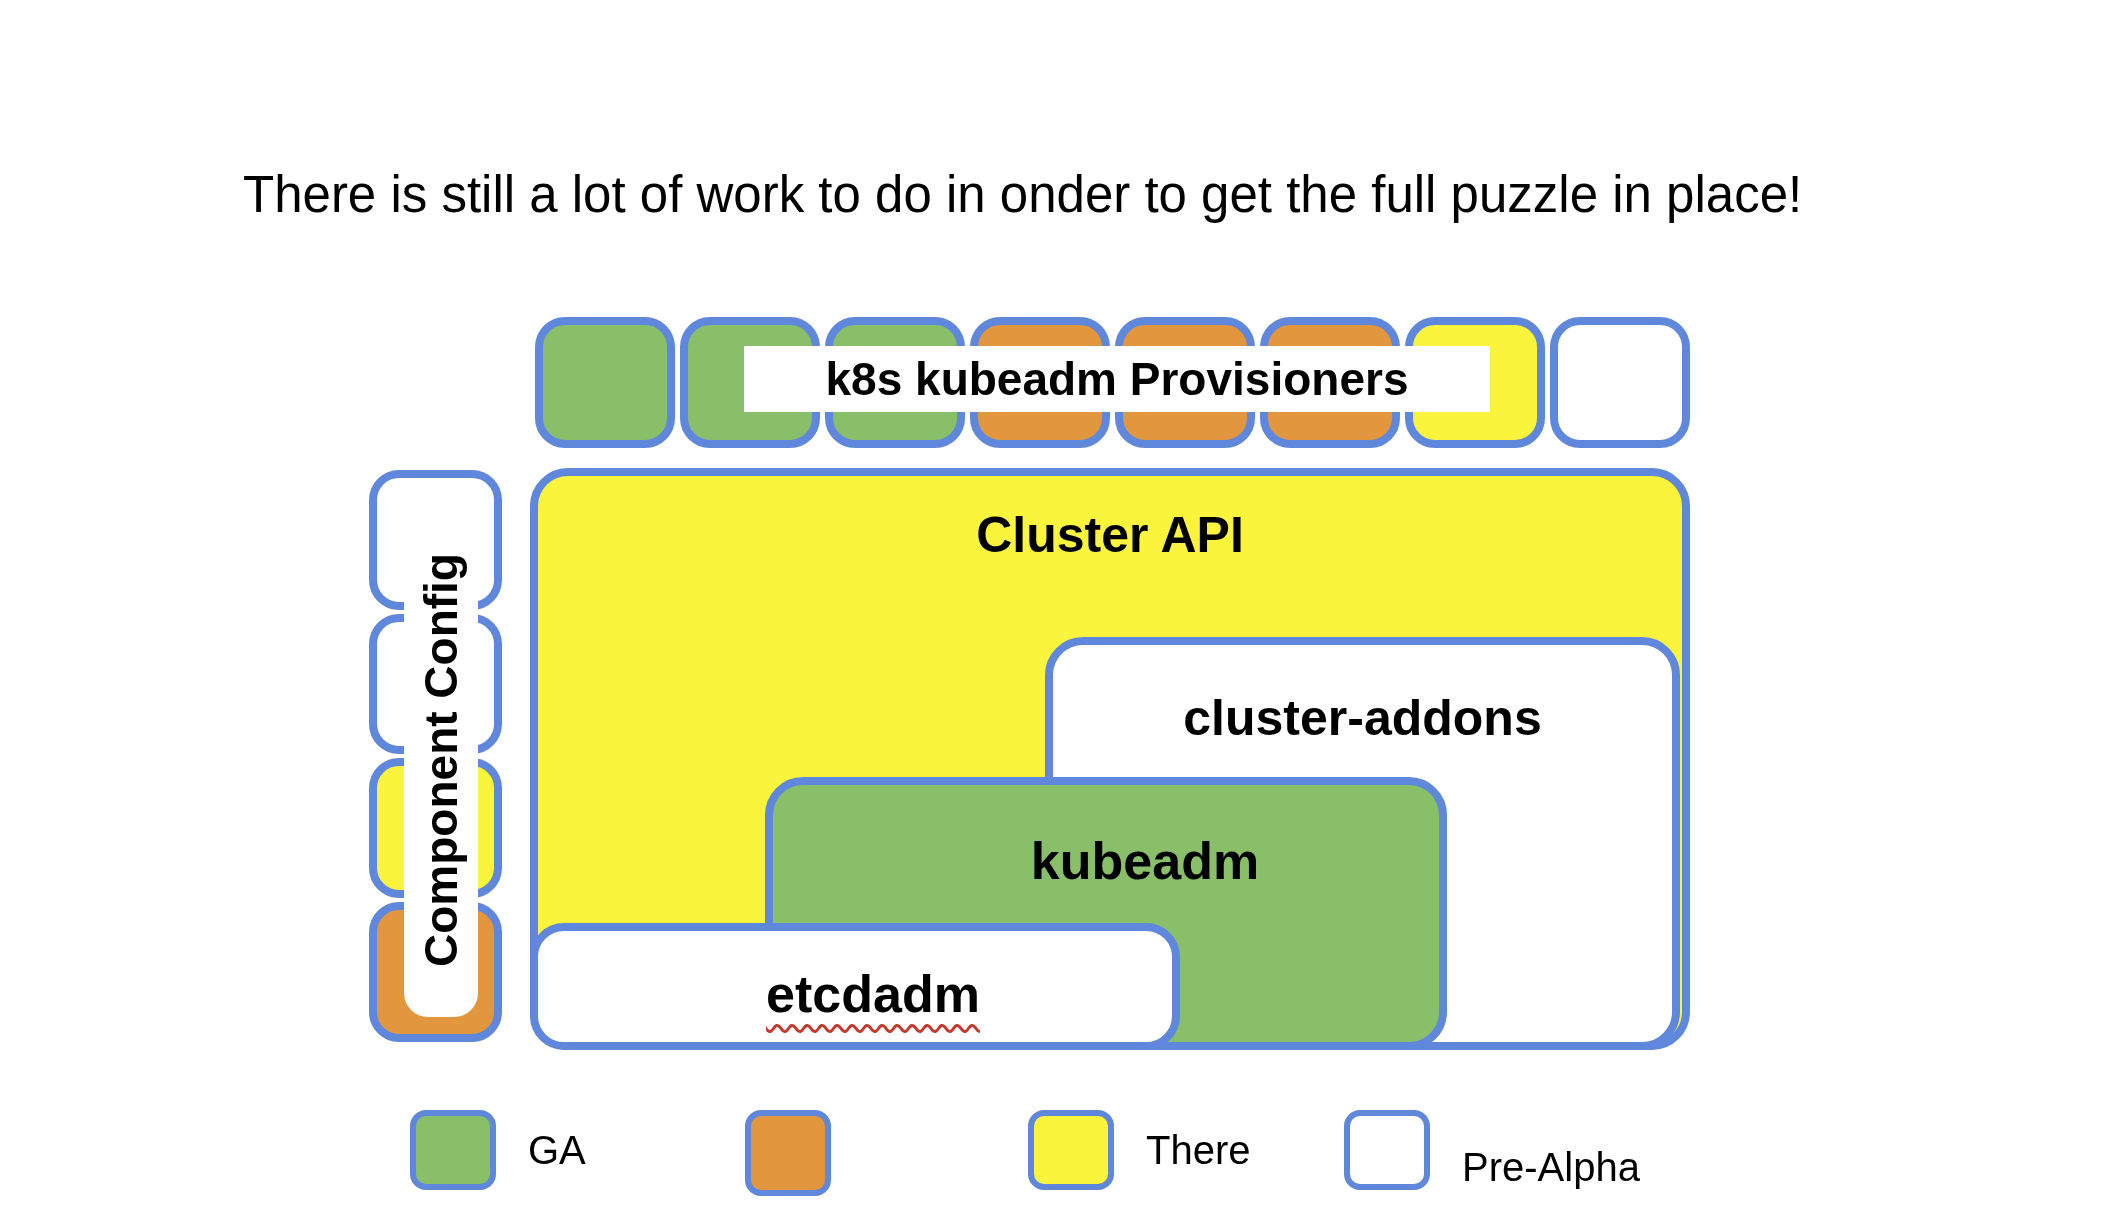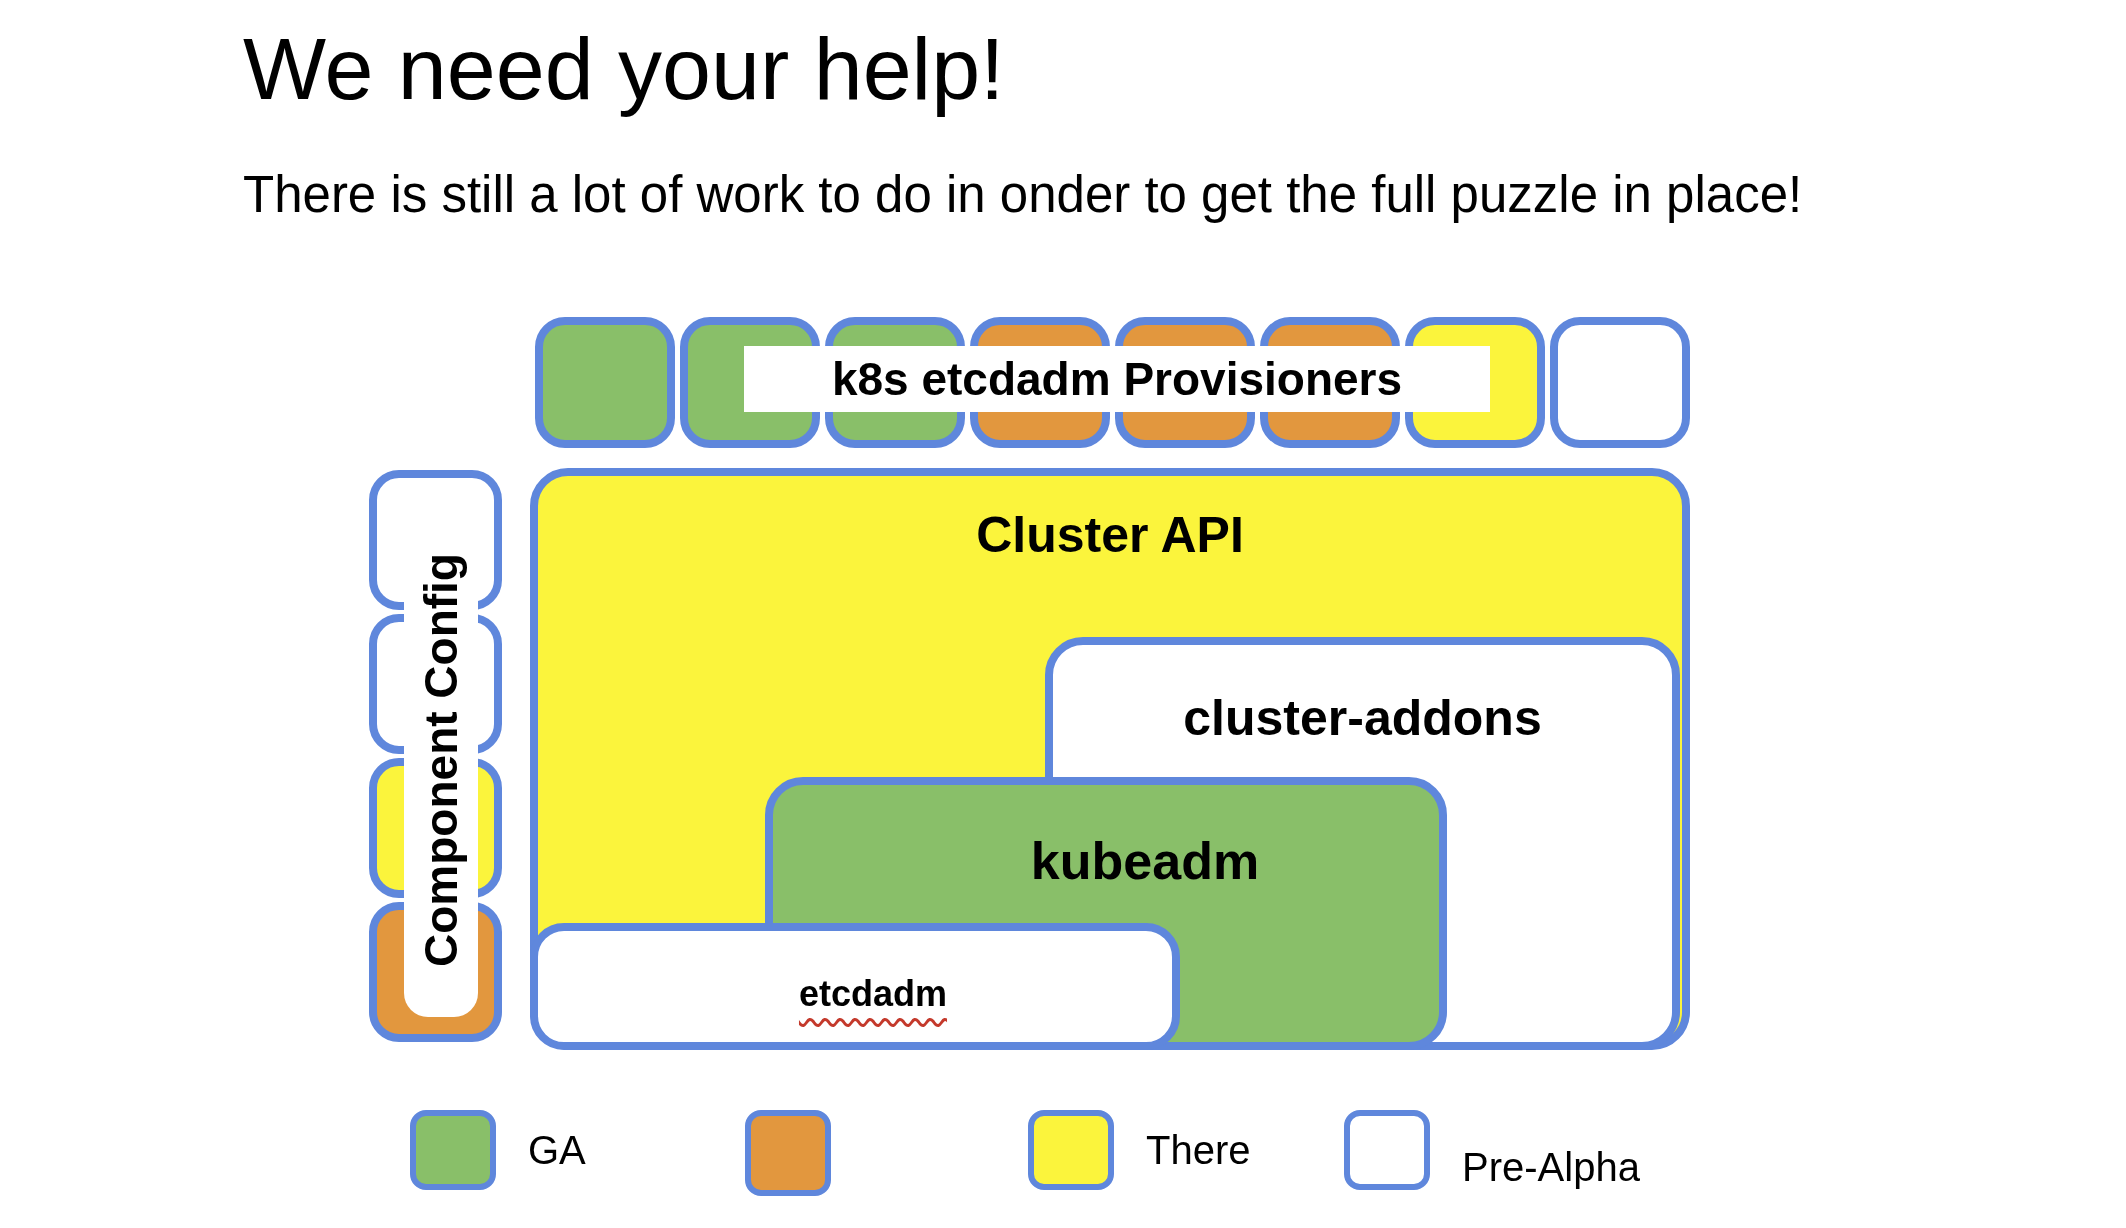--- a/index.html
+++ b/index.html
@@ -47,21 +47,21 @@
     display:block;width:100%;text-align:center;font-weight:bold;font-size:50px;
   }
   #box-cluster-api{left:530px;top:468px;width:1160px;height:582px;z-index:1;}
   #box-cluster-api .box-label{margin-top:30px;}
   #box-cluster-addons{left:1045px;top:637px;width:635px;height:413px;z-index:2;background:#fff;}
   #box-cluster-addons .box-label{margin-top:44px;}
   #box-kubeadm{left:765px;top:777px;width:682px;height:273px;z-index:3;}
   #box-kubeadm .box-label{margin-top:46px;font-size:52px;padding-left:39px;}
   #box-etcdadm{left:530px;top:923px;width:650px;height:127px;z-index:4;background:#fff;
     border-radius:34px;display:flex;align-items:center;justify-content:center;}
-  #box-etcdadm .box-label{margin-top:15px;font-size:36px;padding-left:36px;}
+  #box-etcdadm .box-label{margin-top:15px;font-size:52px;padding-left:36px;}
   .squiggle{
     text-decoration-line:underline;
     text-decoration-style:wavy;
     text-decoration-color:var(--squiggle,#C4392B);
     text-decoration-thickness:3px;
     text-underline-offset:12px;
   }
   
   .legend-item{
     position:absolute;top:1110px;display:flex;align-items:center;gap:32px;
@@ -70,35 +70,34 @@
     box-sizing:border-box;width:86px;height:80px;flex:0 0 86px;
     border:6px solid var(--blue,#5F87DC);border-radius:16px;
   }
   .legend-label{font-size:40px;font-weight:400;white-space:nowrap;}
 </style>
 </head>
 <body>
 
 <div class="slide">
 
-  <div class="title">We need your help!</div>
   <div class="subtitle">There is still a lot of work to do in onder to get the full puzzle in place!</div>
 
   <div id="prov-row">
       <div class="sq prov-square" style="left: 535px; background: rgb(137, 191, 105);"></div>
       <div class="sq prov-square" style="left: 680px; background: rgb(137, 191, 105);"></div>
       <div class="sq prov-square" style="left: 825px; background: rgb(137, 191, 105);"></div>
       <div class="sq prov-square" style="left: 970px; background: rgb(226, 151, 62);"></div>
       <div class="sq prov-square" style="left: 1115px; background: rgb(226, 151, 62);"></div>
       <div class="sq prov-square" style="left: 1260px; background: rgb(226, 151, 62);"></div>
       <div class="sq prov-square" style="left: 1405px; background: rgb(251, 244, 60);"></div>
       <div class="sq prov-square" style="left: 1550px; background: rgb(255, 255, 255);"></div>
     </div>
   <div class="prov-strip">
-    <span>k8s etcdadm Provisioners</span>
+    <span>k8s kubeadm Provisioners</span>
   </div>
 
   <div id="cc-col">
       <div class="sq cc-square" style="top: 470px; background: rgb(255, 255, 255);"></div>
       <div class="sq cc-square" style="top: 614px; background: rgb(255, 255, 255);"></div>
       <div class="sq cc-square" style="top: 758px; background: rgb(251, 244, 60);"></div>
       <div class="sq cc-square" style="top: 902px; background: rgb(226, 151, 62);"></div>
     </div>
   <div class="cc-strip">
     <span>Component Config</span>

